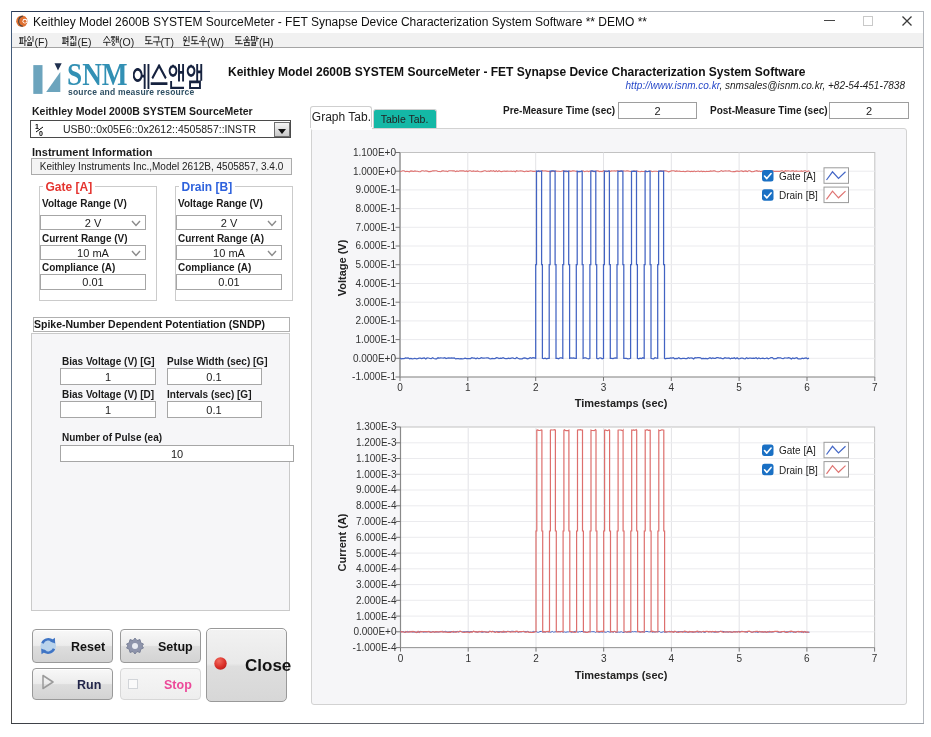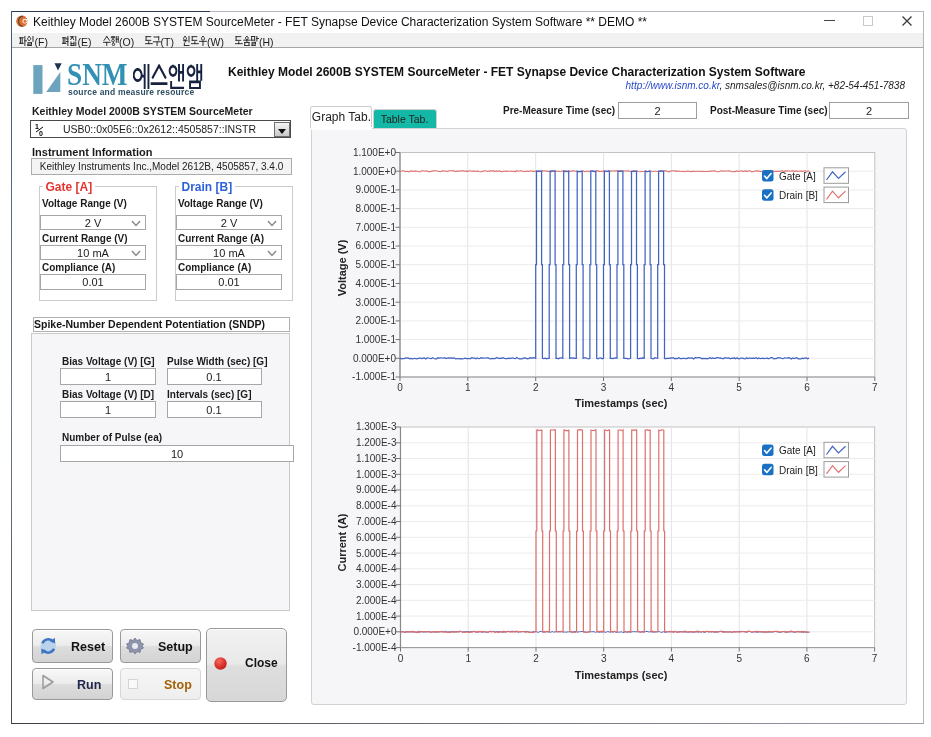--- a/index.html
+++ b/index.html
@@ -200,33 +200,33 @@
     <circle cx="10" cy="10" r="3" fill="#e9ebf2"></circle>
   </svg>
 <div class="btxt" style="left:158px;top:640px">Setup</div>
 <div class="btn" style="left:32px;top:668px;width:81px;height:32px"></div>
 <svg class="b" style="left:41px;top:674px" width="14" height="16">
     <polygon points="2,1.5 12,8 2,14.5" fill="none" stroke="#9b9b9b" stroke-width="1.5" stroke-linejoin="round"></polygon>
   </svg>
 <div class="btxt" style="left:77px;top:678px;color:#22264a">Run</div>
 <div class="b" style="left:119.5px;top:668px;width:81px;height:32px;border:1px solid #d7d7d7;border-radius:4px;background:linear-gradient(#f6f6f6,#eee)"></div>
 <div class="b" style="left:128px;top:679px;width:10px;height:10px;border:1.6px solid #d2d5d9;background:#fafafa"></div>
-<div class="btxt" style="left:164px;top:678px;color:#a16207">Stop</div>
+<div class="btxt" style="left:164px;top:678px;color:#ec4899">Stop</div>
 <div class="btn" style="left:206px;top:627.5px;width:80.5px;height:74px;border-radius:5px;background:linear-gradient(#f2f2f2,#e9e9e9 48%,#dedede 52%,#d7d7d7)"></div>
 <svg class="b" style="left:213.5px;top:656.5px" width="13" height="13">
     <defs>
       <radialGradient id="rc" cx="0.38" cy="0.3" r="0.9">
         <stop offset="0" stop-color="#f26a5e"></stop>
         <stop offset="0.55" stop-color="#da2f28"></stop>
         <stop offset="1" stop-color="#a81414"></stop>
       </radialGradient>
     </defs>
     <circle cx="6.5" cy="6.5" r="6.2" fill="url(#rc)"></circle>
   </svg>
-<div class="btxt" style="left:245px;top:656px;font-size:12px">Close</div>
+<div class="btxt" style="left:245px;top:656px;font-size:17px">Close</div>
 
 <div class="b" style="left:310.5px;top:128px;width:596px;height:577px;background:#f6f6f8;border:1px solid #d2d2d2;border-radius:3px"></div>
 <div class="b" style="left:372.5px;top:109px;width:64px;height:19px;background:#14b8a6;border:1px solid #cfcfcf;border-bottom:none;border-radius:3px 3px 0 0;font-size:10.5px;color:#222;text-align:center;line-height:19px">Table Tab.</div>
 <div class="b" style="left:310px;top:106px;width:62px;height:22px;background:#fff;border:1px solid #cfcfcf;border-bottom:none;border-radius:3px 3px 0 0;font-size:12px;color:#222;text-align:right;line-height:21px">Graph Tab.</div>
 <div class="b" style="left:311.5px;top:127px;width:60px;height:3px;background:#fff"></div>
 
 <div class="lbl" style="left:503px;top:105px;font-size:10px">Pre-Measure Time (sec)</div>
 <div class="fld" style="left:618px;top:102px;width:79px;height:17px;border-color:#9e9e9e;line-height:16px">2</div>
 <div class="lbl" style="left:710px;top:105px;font-size:10px">Post-Measure Time (sec)</div>
 <div class="fld" style="left:829px;top:102px;width:80px;height:17px;border-color:#9e9e9e;line-height:16px">2</div>

